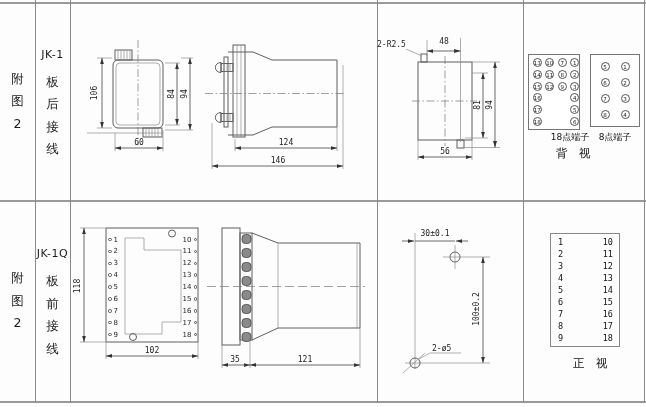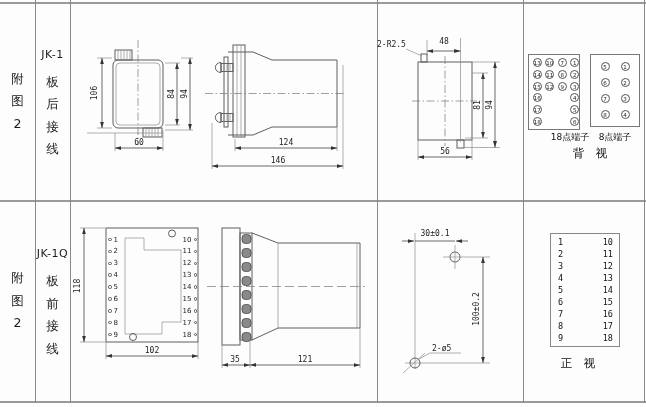--- a/index.html
+++ b/index.html
@@ -19,21 +19,21 @@
   .cl{stroke:#777;fill:none;stroke-width:.7;stroke-dasharray:8 2.5 1.5 2.5;}
   .dsh{stroke:#777;fill:none;stroke-width:.7;stroke-dasharray:9 4;}
   .tbox{position:absolute;border:1px solid #777;background:#fff;box-sizing:border-box;}
   .tgrid{display:grid;justify-items:center;align-content:space-evenly;height:100%;box-sizing:border-box;}
   .g18{grid-template-columns:repeat(4,12.5px);padding-left:2px;}
   .g8{grid-template-columns:repeat(2,20px);padding-left:4px;}
   .circ{width:9px;height:9px;border:1px solid #555;border-radius:50%;font-size:5.5px;
         line-height:8.5px;text-align:center;color:#222;box-sizing:border-box;}
   .circ:empty{visibility:hidden;}
   .tlabel{position:absolute;font-size:9px;color:#111;text-align:center;white-space:nowrap;}
-  .viewlabel{position:absolute;font-size:11.5px;color:#111;text-align:center;white-space:pre;}
+  .viewlabel{position:absolute;font-size:11.5px;color:#111;text-align:left;white-space:pre;}
   .fv-col{position:absolute;display:flex;flex-direction:column;justify-content:space-between;}
   .fv-row{display:flex;align-items:center;gap:2px;height:11px;font-size:7px;color:#222;}
   .fv-row.r{justify-content:flex-end;}
   .fv-dot{width:3.5px;height:3.5px;border:.7px solid #555;border-radius:50%;box-sizing:border-box;}
   .ft{position:absolute;border:1px solid #888;display:flex;justify-content:space-between;
       font-family:"DejaVu Sans Mono","Liberation Mono",monospace;font-size:8.5px;color:#111;box-sizing:border-box;}
   .ft-col{display:flex;flex-direction:column;justify-content:space-around;padding:2px 0;}
   .ft-col.r{text-align:right;}
 </style>
 </head>
@@ -422,15 +422,15 @@
         <span>11</span>
         <span>12</span>
         <span>13</span>
         <span>14</span>
         <span>15</span>
         <span>16</span>
         <span>17</span>
         <span>18</span>
       </div>
   </div>
-  <div class="viewlabel" style="left:546px;top:356px;width:64px">正　视</div>
+  <div class="viewlabel" style="left:573px;top:356px;width:64px">正　视</div>
 
 </div>
 
 </body></html>

